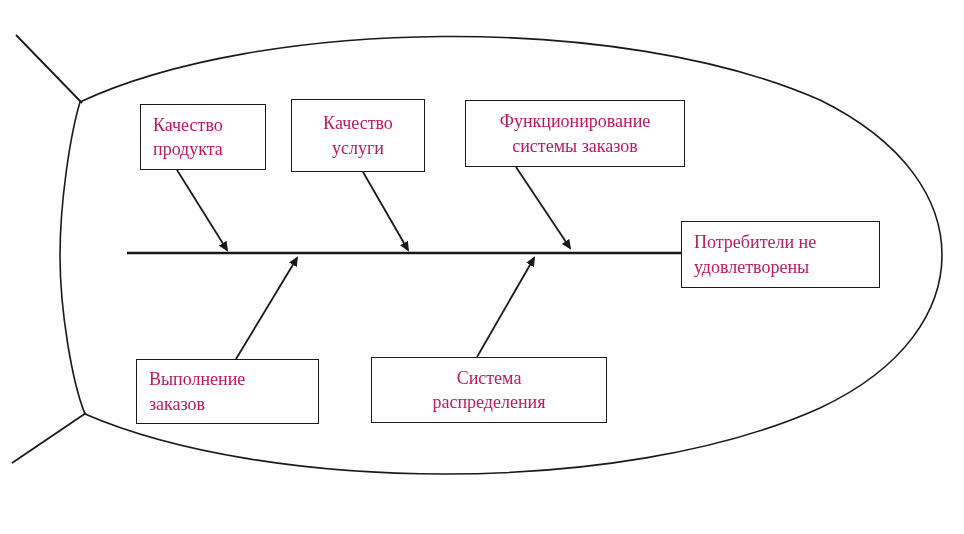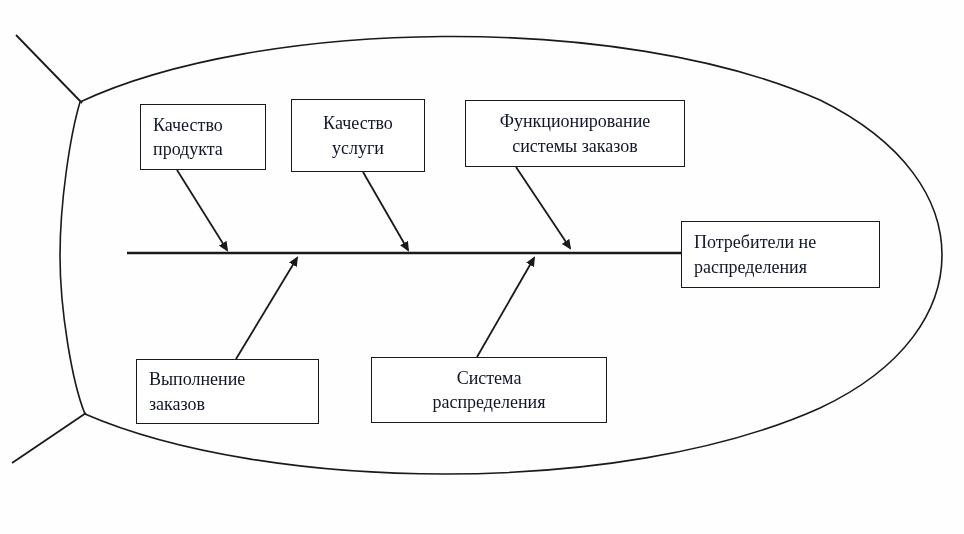--- a/index.html
+++ b/index.html
@@ -23,21 +23,21 @@
     height: 534px;
   }
   .node-box {
     position: absolute;
     box-sizing: border-box;
     border: 1px solid #1a1a1a;
     background: #ffffff;
     display: flex;
     align-items: center;
     padding: 4px 12px;
-    color: #0f172a;
+    color: #be185d;
     font-size: 18px;
     line-height: 1.35;
   }
   .node-box .label {
     white-space: pre-line;
     width: 100%;
   }
   .align-left .label   { text-align: left; }
   .align-center .label { text-align: center; }
 
@@ -102,16 +102,16 @@
 распределения</span>
   </div>
 
   <div class="node-box align-left" id="box-order-fulfillment">
     <span class="label">Выполнение
 заказов</span>
   </div>
 
   <div class="node-box align-left" id="box-effect">
     <span class="label">Потребители не
-распределения</span>
+удовлетворены</span>
   </div>
 
 </div>
 
 </body></html>

